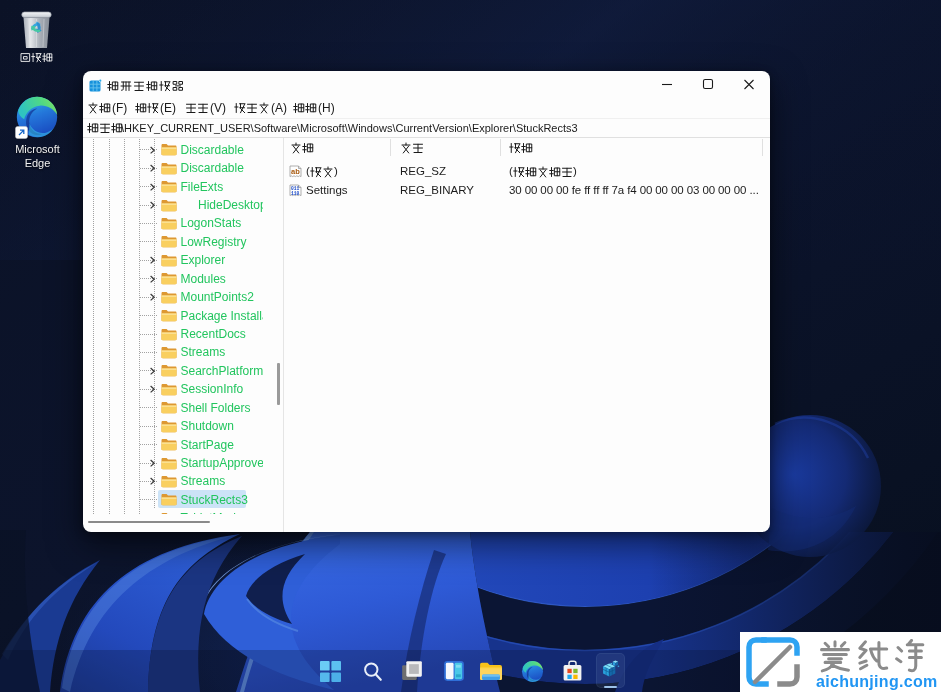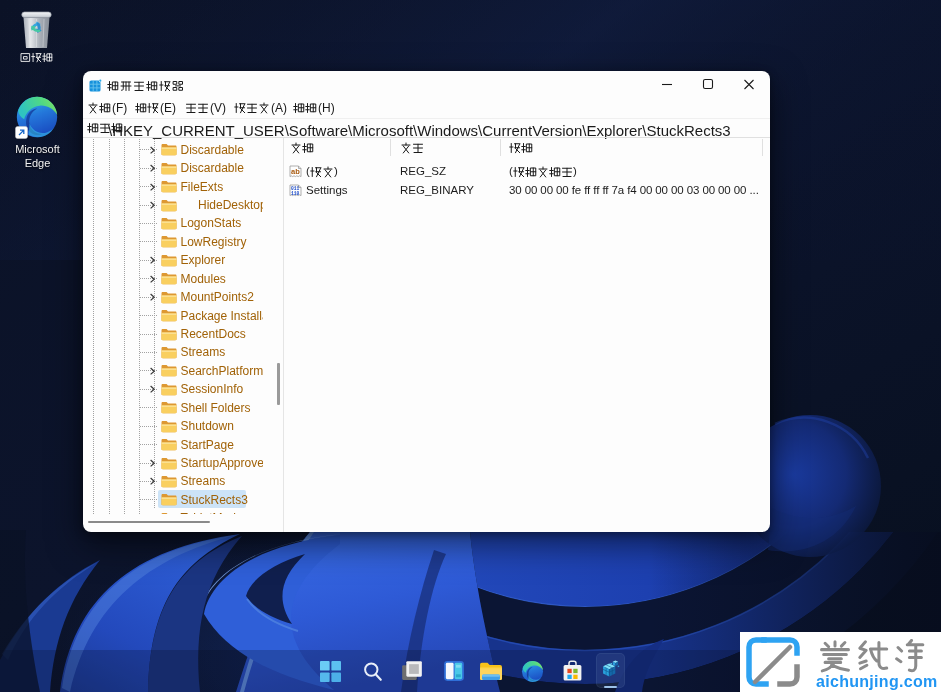--- a/index.html
+++ b/index.html
@@ -1,20 +1,20 @@
 <!DOCTYPE html>
 <html><head><meta charset="utf-8">
 <style>
 * { margin:0; padding:0; box-sizing:border-box; }
 html,body { width:941px; height:692px; overflow:hidden; background:#0a1126; }
 #stage { position:absolute; left:0; top:0; width:941px; height:692px; font-family:"Liberation Sans",sans-serif; }
 .deskLabel { position:absolute; color:#f2f2f2; font-size:11px; text-align:center; line-height:14px; text-shadow:0 1px 2px rgba(0,0,0,0.8); }
 #win { position:absolute; left:83px; top:71px; width:687px; height:461px; background:#fdfdfd; border-radius:8px; box-shadow:0 12px 34px rgba(0,0,0,0.55), 0 2px 8px rgba(0,0,0,0.35); }
 .mt { position:absolute; font-size:12px; color:#1a1a1a; white-space:pre; }
-.tl { position:absolute; font-size:12px; color:#a16207; white-space:pre; }
+.tl { position:absolute; font-size:12px; color:#22c55e; white-space:pre; }
 .rt { position:absolute; font-size:11.5px; color:#1c1c1c; white-space:pre; }
 .vguide { position:absolute; top:139px; height:378px; width:1px;
   background-image:repeating-linear-gradient(to bottom,#a2a2a2 0 1px,transparent 1px 2px); }
 </style></head>
 <body>
 <div id="stage">
 <svg width="0" height="0" style="position:absolute">
       <defs>
 <g id="defs_wrap" fill="none">
 <g id="gA">
@@ -254,21 +254,21 @@
       <use href="#gE" x="0"></use>
       <use href="#gE" x="96"></use>
     </svg>
     <div class="mt" style="left:318px;top:101px">(H)</div>
     <div style="position:absolute;left:83px;top:118px;width:687px;height:1px;background:#f0f0f0"></div>
     <svg style="position:absolute;left:87px;top:122px;" width="36.0" height="12" viewBox="0 0 288 96" fill="none" stroke="#1a1a1a" stroke-width="8" stroke-linecap="round" stroke-linejoin="round">
       <use href="#gE" x="0"></use>
       <use href="#gA" x="96"></use>
       <use href="#gE" x="192"></use>
     </svg>
-    <div class="mt" style="left:108px;top:121.5px;font-size:15px">\HKEY_CURRENT_USER\Software\Microsoft\Windows\CurrentVersion\Explorer\StuckRects3</div>
+    <div class="mt" style="left:121px;top:121.5px;font-size:11px">\HKEY_CURRENT_USER\Software\Microsoft\Windows\CurrentVersion\Explorer\StuckRects3</div>
     <div style="position:absolute;left:83px;top:137px;width:687px;height:1px;background:#e0e0e0"></div>
     <div style="position:absolute;left:283px;top:138px;width:1px;height:394px;background:#e5e5e5"></div>
     <div style="position:absolute;left:83px;top:138px;width:180px;height:376px;overflow:hidden">
       <div style="position:absolute;left:-83px;top:-138px;width:941px;height:692px">
         <div class="vguide" style="left:93px"></div>
         <div class="vguide" style="left:108.5px"></div>
         <div class="vguide" style="left:124px"></div>
         <div class="vguide" style="left:139px"></div>
         <div class="vguide" style="left:154px;top:139px;height:370px"></div>
         <div style="position:absolute;left:140px;top:149px;width:17px;height:1px;background-image:repeating-linear-gradient(to right,#a2a2a2 0 1px,transparent 1px 2px)"></div>

